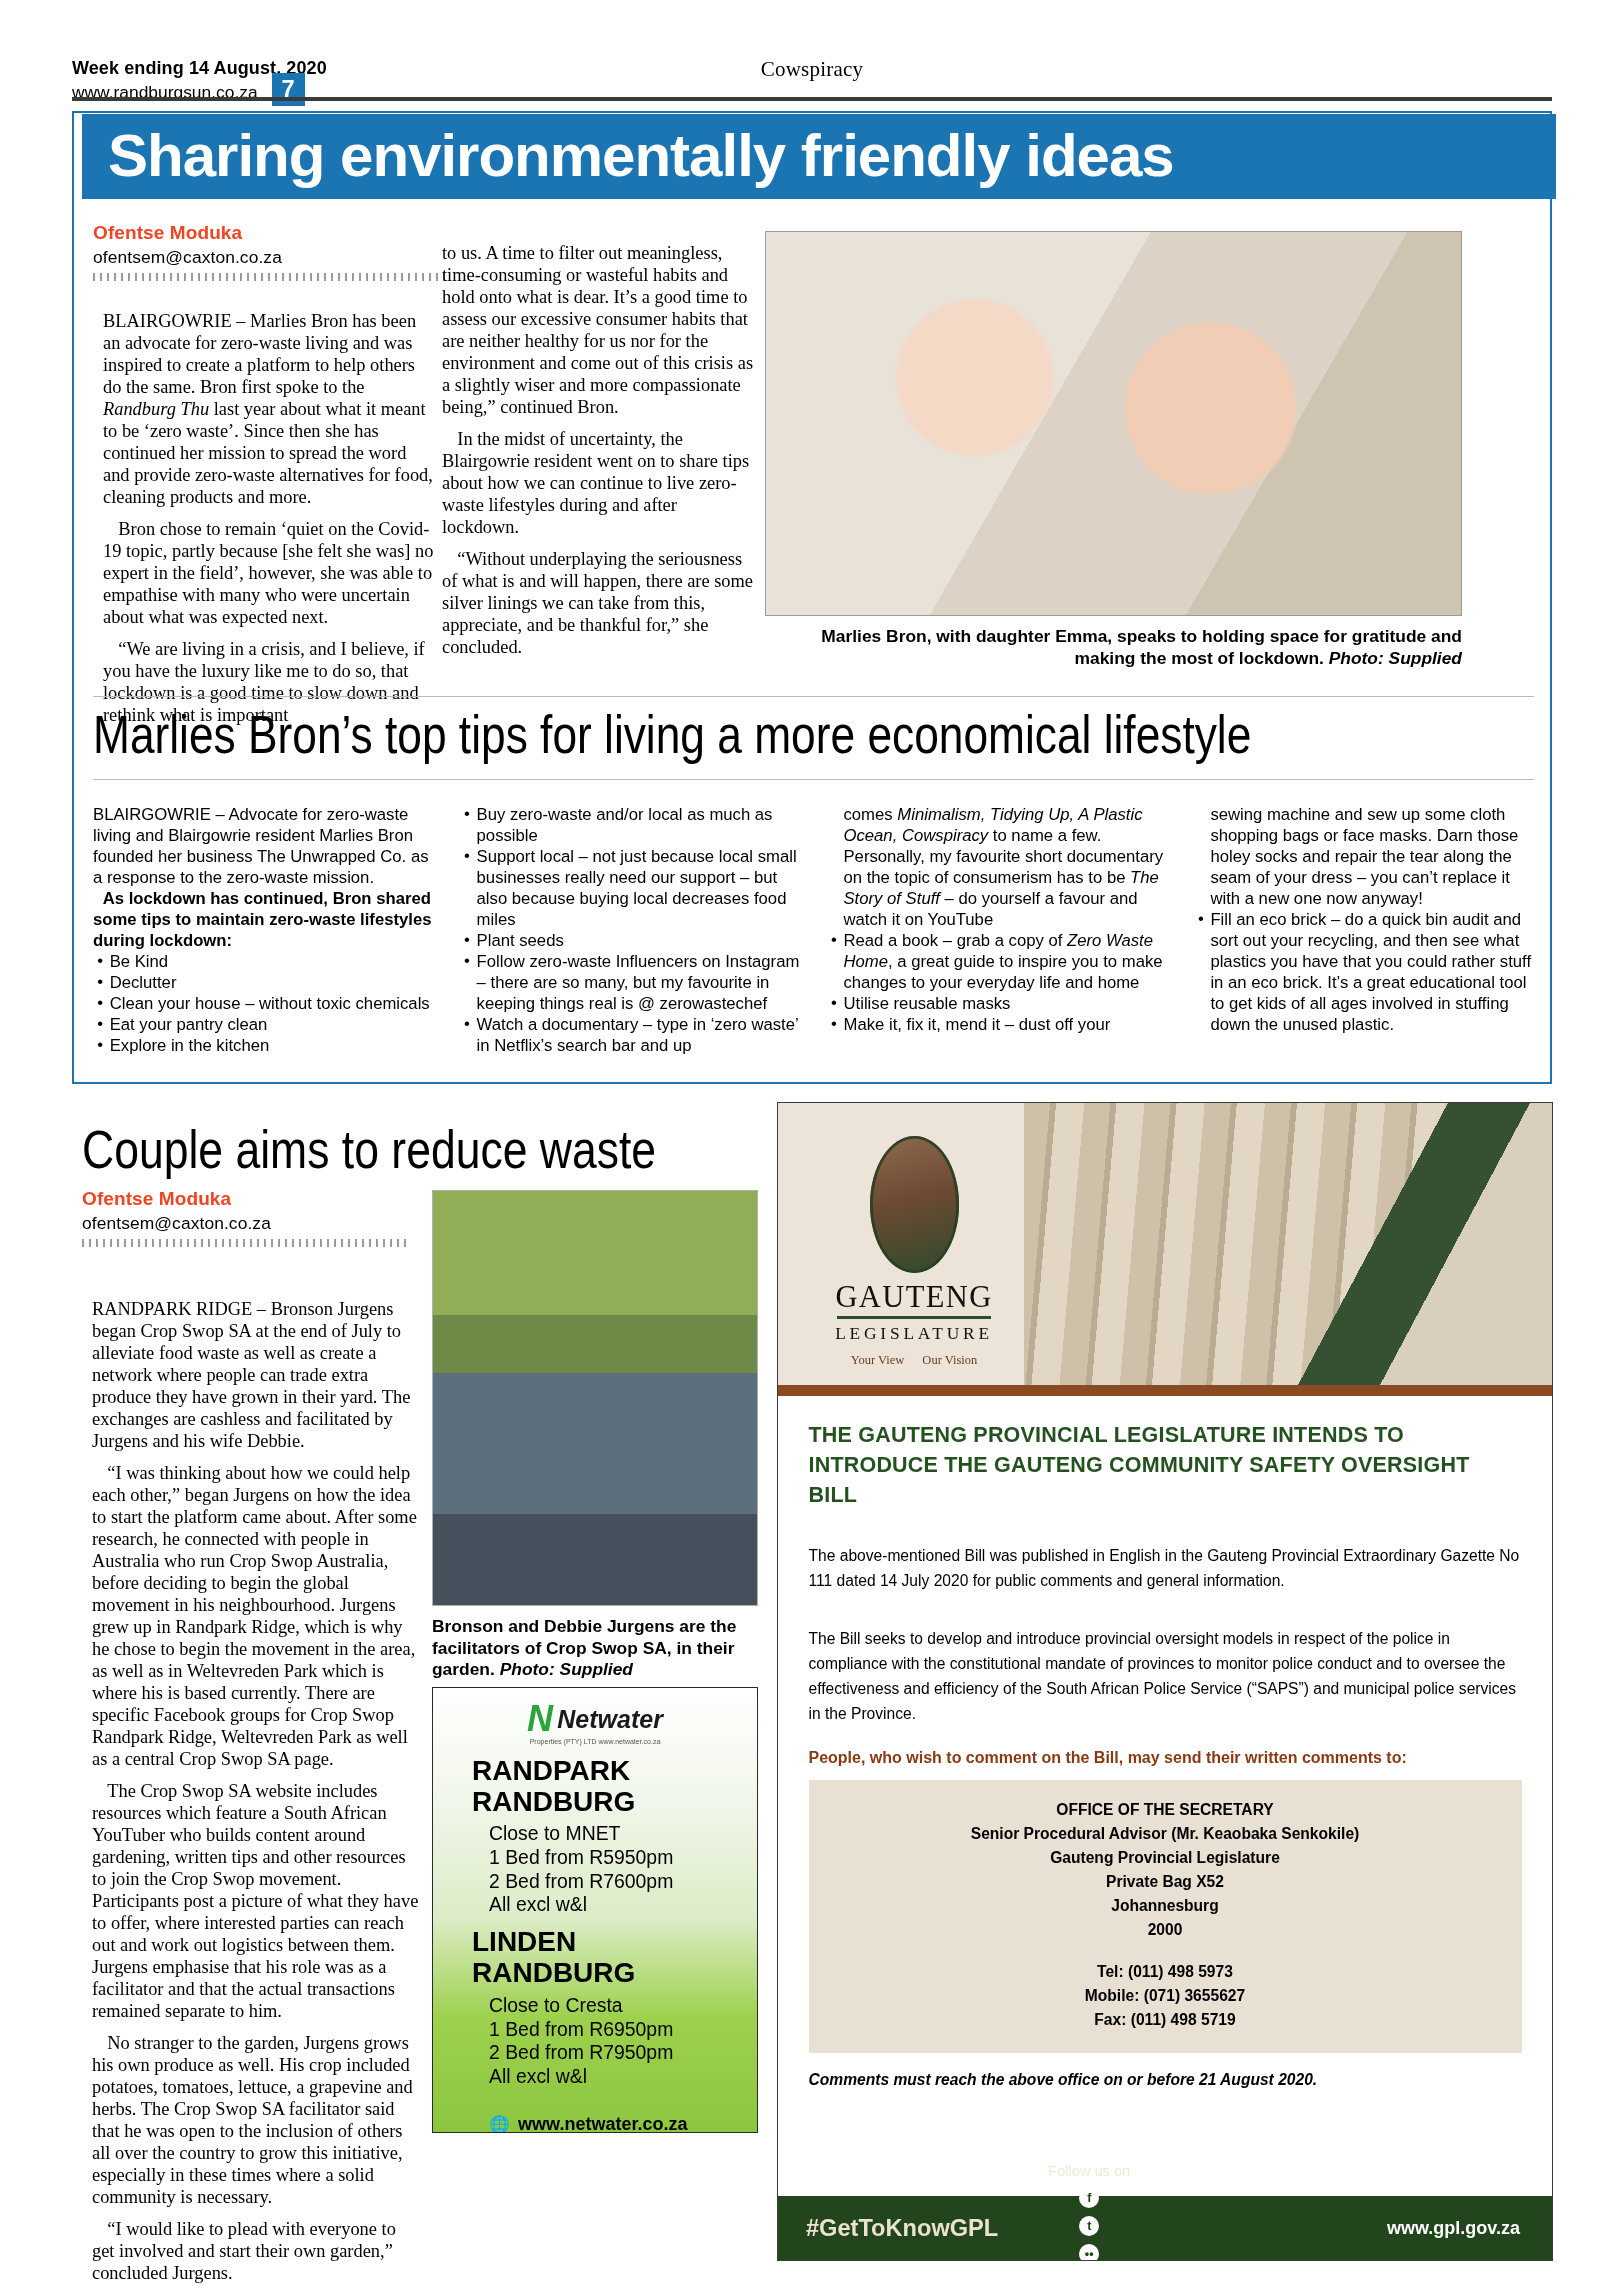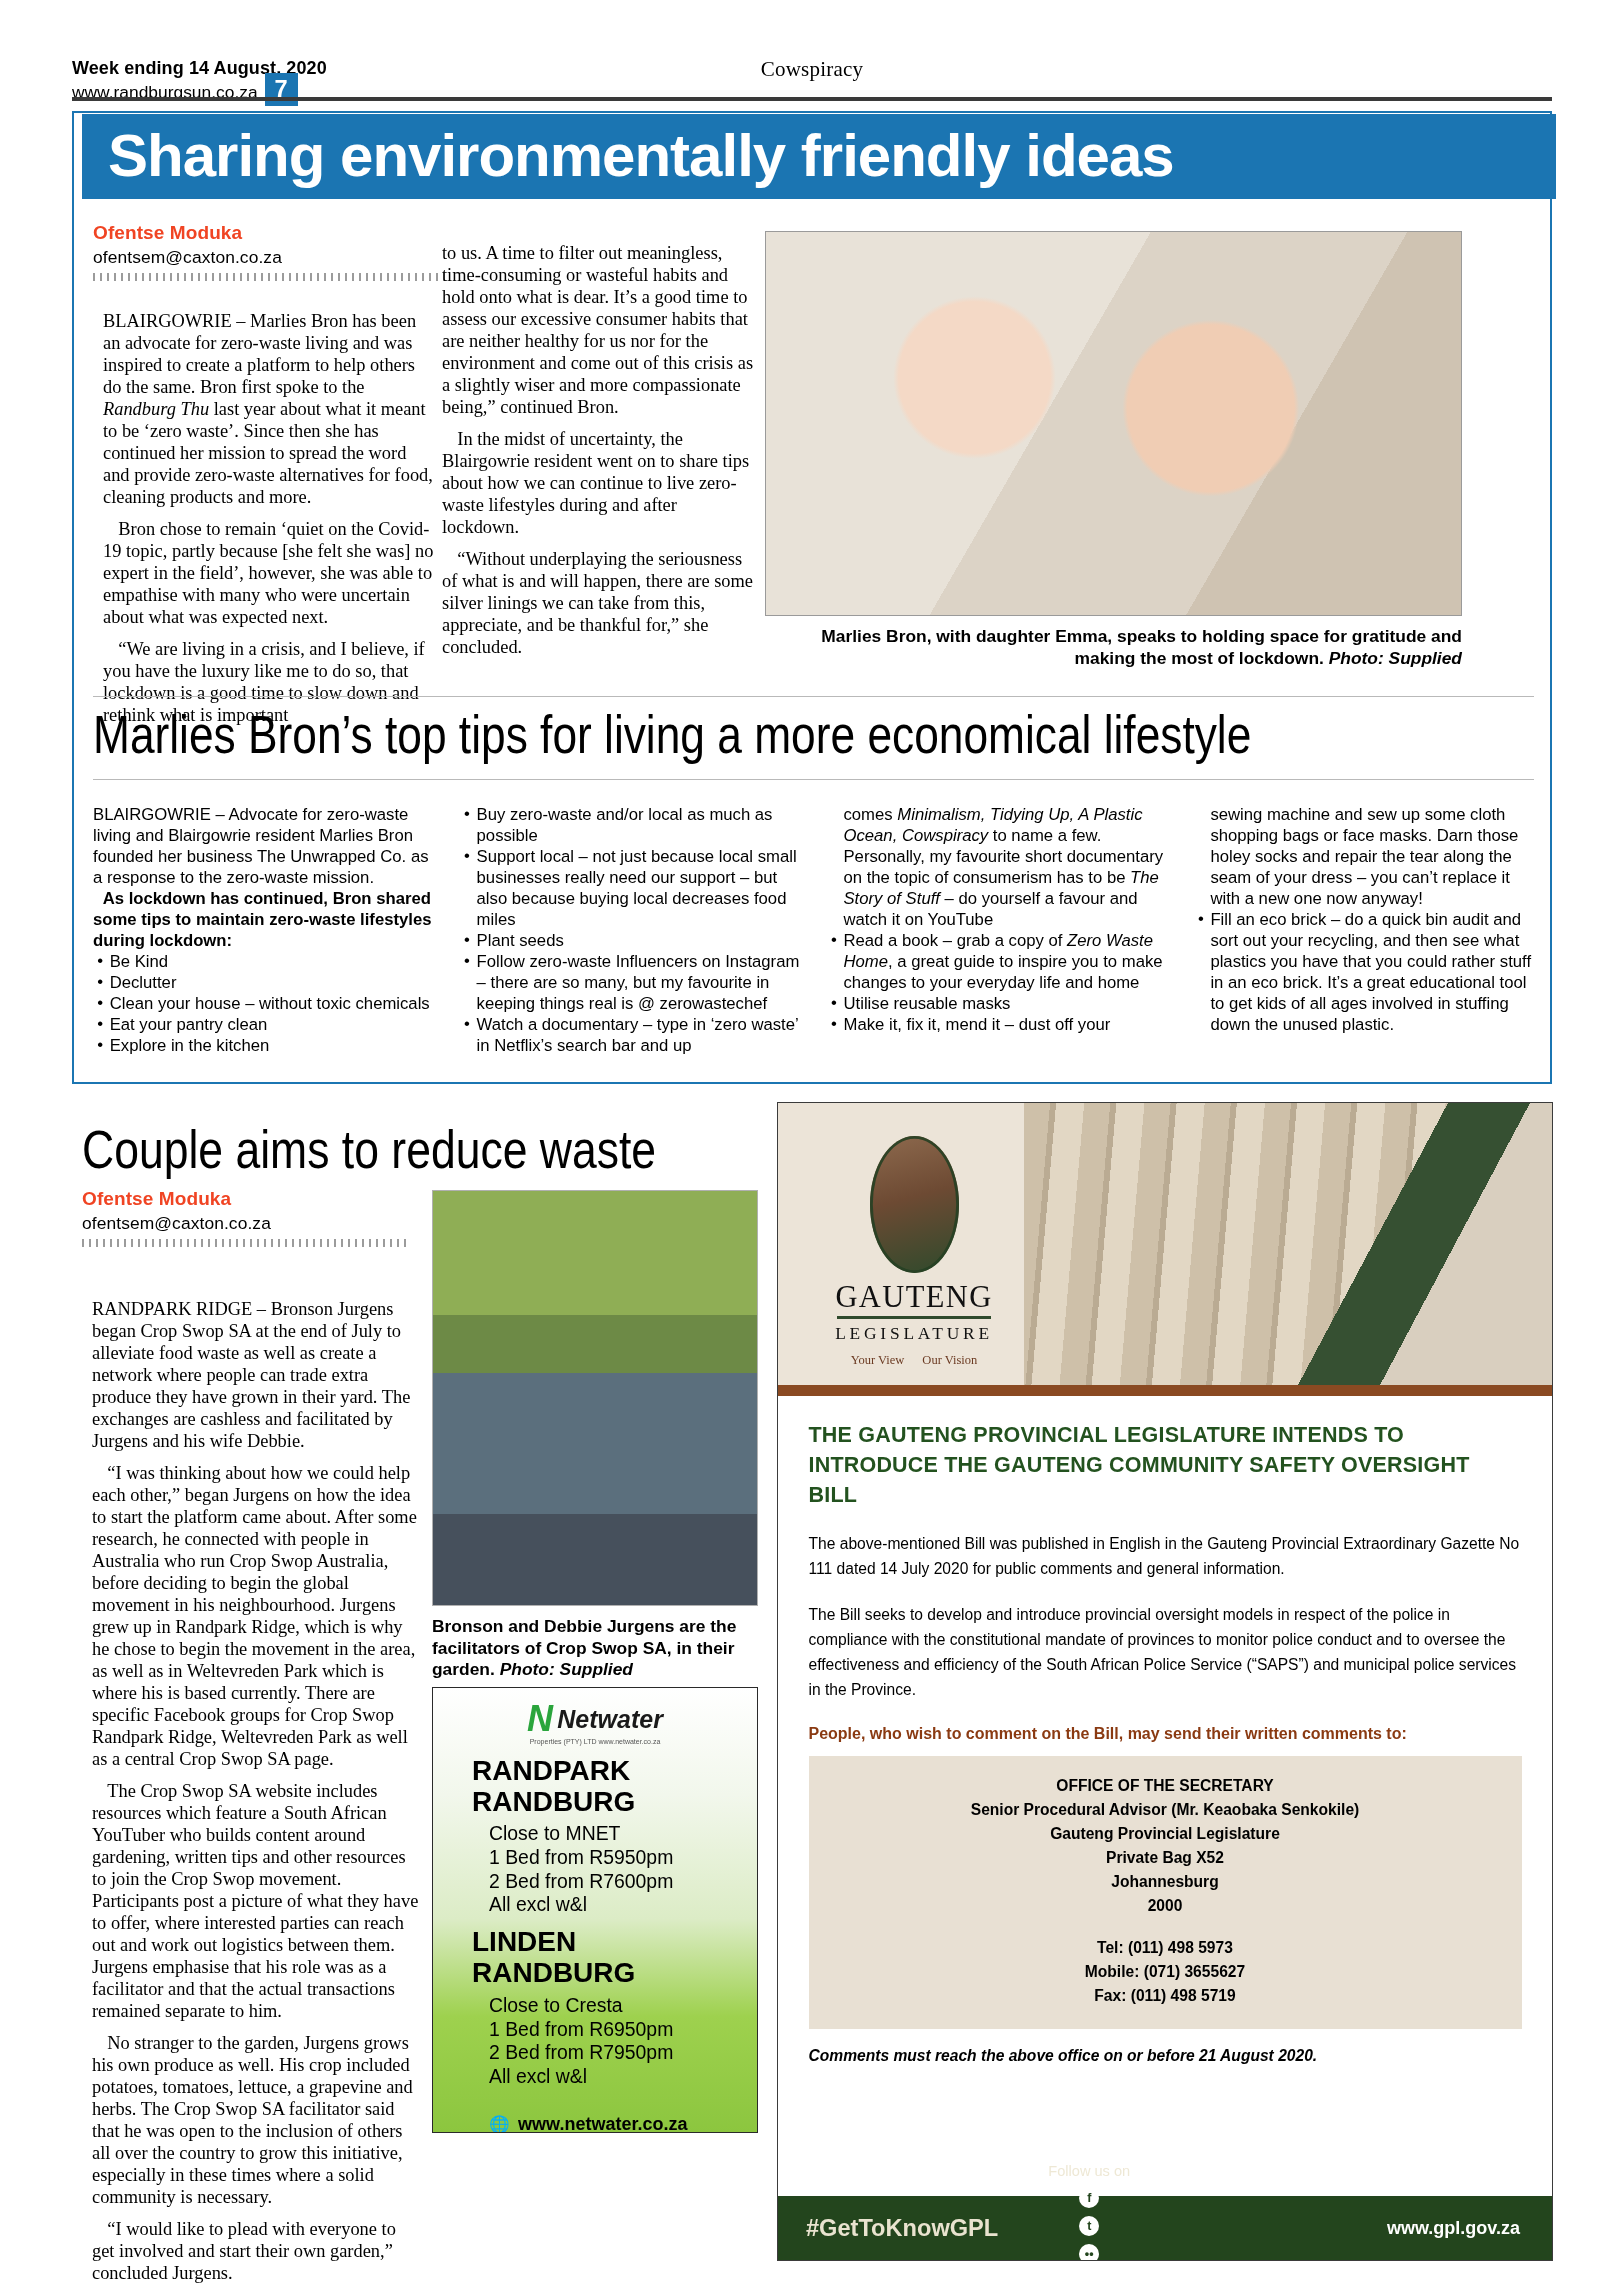--- a/index.html
+++ b/index.html
@@ -11,21 +11,21 @@
     overflow:hidden;
   }
   .page{position:absolute;inset:0;background:#fff;}
 
   
   .masthead{position:absolute;left:72px;top:58px;width:1480px;height:40px;
     display:flex;align-items:flex-start;justify-content:space-between;flex-direction:column;}
   .masthead-left{font-size:18px;font-weight:bold;letter-spacing:0.1px;font-family:"Liberation Sans",sans-serif;}
   .masthead-center{font-size:21px;font-family:"Liberation Serif",serif;letter-spacing:0.2px;
     position:absolute;left:50%;transform:translateX(-50%);top:-1.4px;}
-  .masthead-right{display:flex;align-items:center;gap:7px;}
+  .masthead-right{display:flex;align-items:center;gap:14px;}
   .masthead-url{font-size:17.4px;}
   .page-badge{width:33px;height:33px;background:#1b75b2;color:#fff;font-size:23.6px;font-weight:bold;
     display:flex;align-items:center;justify-content:center;margin-top:-5.6px;font-family:"Liberation Sans",sans-serif;}
   .masthead-rule{position:absolute;left:72px;top:97px;width:1480px;height:3.5px;background:#3a3a3a;}
 
   
   .art1-box{position:absolute;left:72px;top:111px;width:1480px;height:973px;
     border:2.8px solid #1b75b2;box-sizing:border-box;background:#fff;}
   .art1-banner{position:absolute;left:82px;top:114px;width:1474px;height:85px;background:#1b75b2;}
   .art1-banner-title{position:absolute;left:26px;top:1.4px;color:#fff;
@@ -97,21 +97,21 @@
     display:flex;justify-content:center;gap:18px;}
   .gpl-bldg{position:absolute;right:0;top:0;width:528px;height:293px;
     background:
       linear-gradient(118deg,transparent 0 62%,#2f4a2c 62% 74%,#d9cfbe 74% 100%),
       repeating-linear-gradient(95deg,#cdbfa8 0 26px,#b9a991 26px 32px,#e2d7c4 32px 60px),
       #cfc2ac;
     opacity:.96;}
   .gpl-body{padding:23.6px 30.5px 0 30.5px;}
   .gpl-title{color:#23521f;font-family:"Liberation Sans",sans-serif;font-weight:bold;
     font-size:21.5px;line-height:30px;letter-spacing:0.2px;}
-  .gpl-para{font-family:"Liberation Sans",sans-serif;font-size:15.6px;line-height:25px;margin-top:21px;}
+  .gpl-para{font-family:"Liberation Sans",sans-serif;font-size:15.6px;line-height:25px;margin-top:33px;}
   .gpl-comment-lead{color:#8a3a12;font-family:"Liberation Sans",sans-serif;font-weight:bold;
     font-size:16px;margin-top:23.6px;}
   .gpl-addr{background:#e8e0d3;margin:12.5px 0 0;padding:18px 0 21px;text-align:center;
     font-family:"Liberation Sans",sans-serif;font-weight:bold;font-size:15.6px;line-height:24px;}
   .gpl-addr .gap{height:18px;}
   .gpl-note{font-family:"Liberation Sans",sans-serif;font-style:italic;font-weight:bold;
     font-size:15.6px;margin-top:18px;}
   .gpl-footer{position:absolute;left:0;bottom:0;width:100%;height:64px;background:#23451d;
     display:flex;align-items:center;color:#eee8d5;}
   .gpl-hash{margin-left:28px;font-family:"Liberation Sans",sans-serif;font-weight:bold;font-size:23.6px;color:#e9e3cf;}

